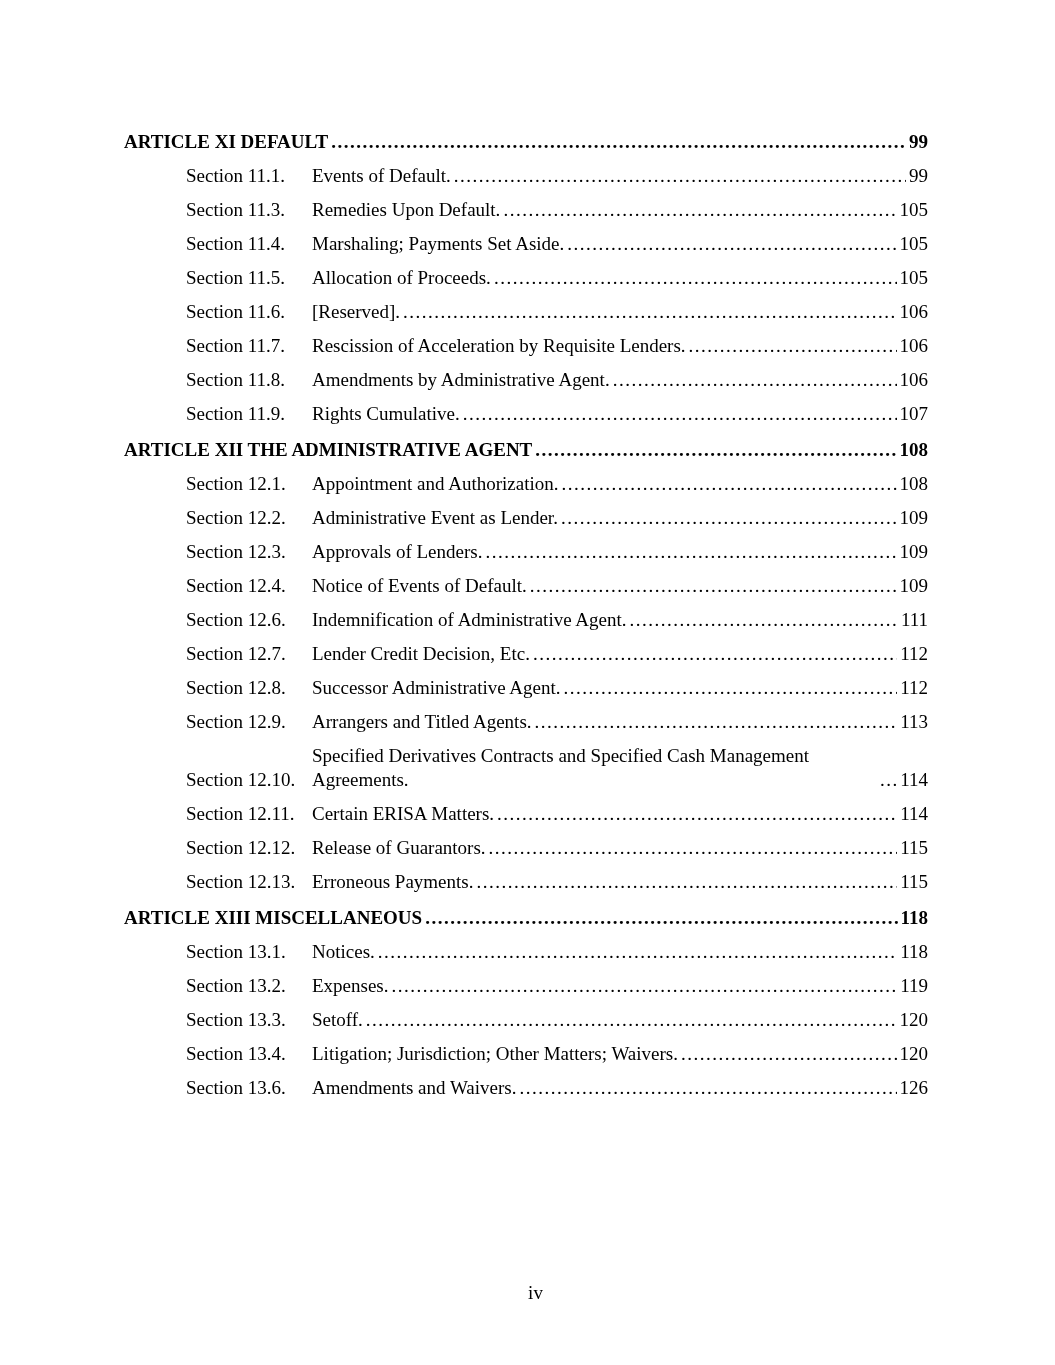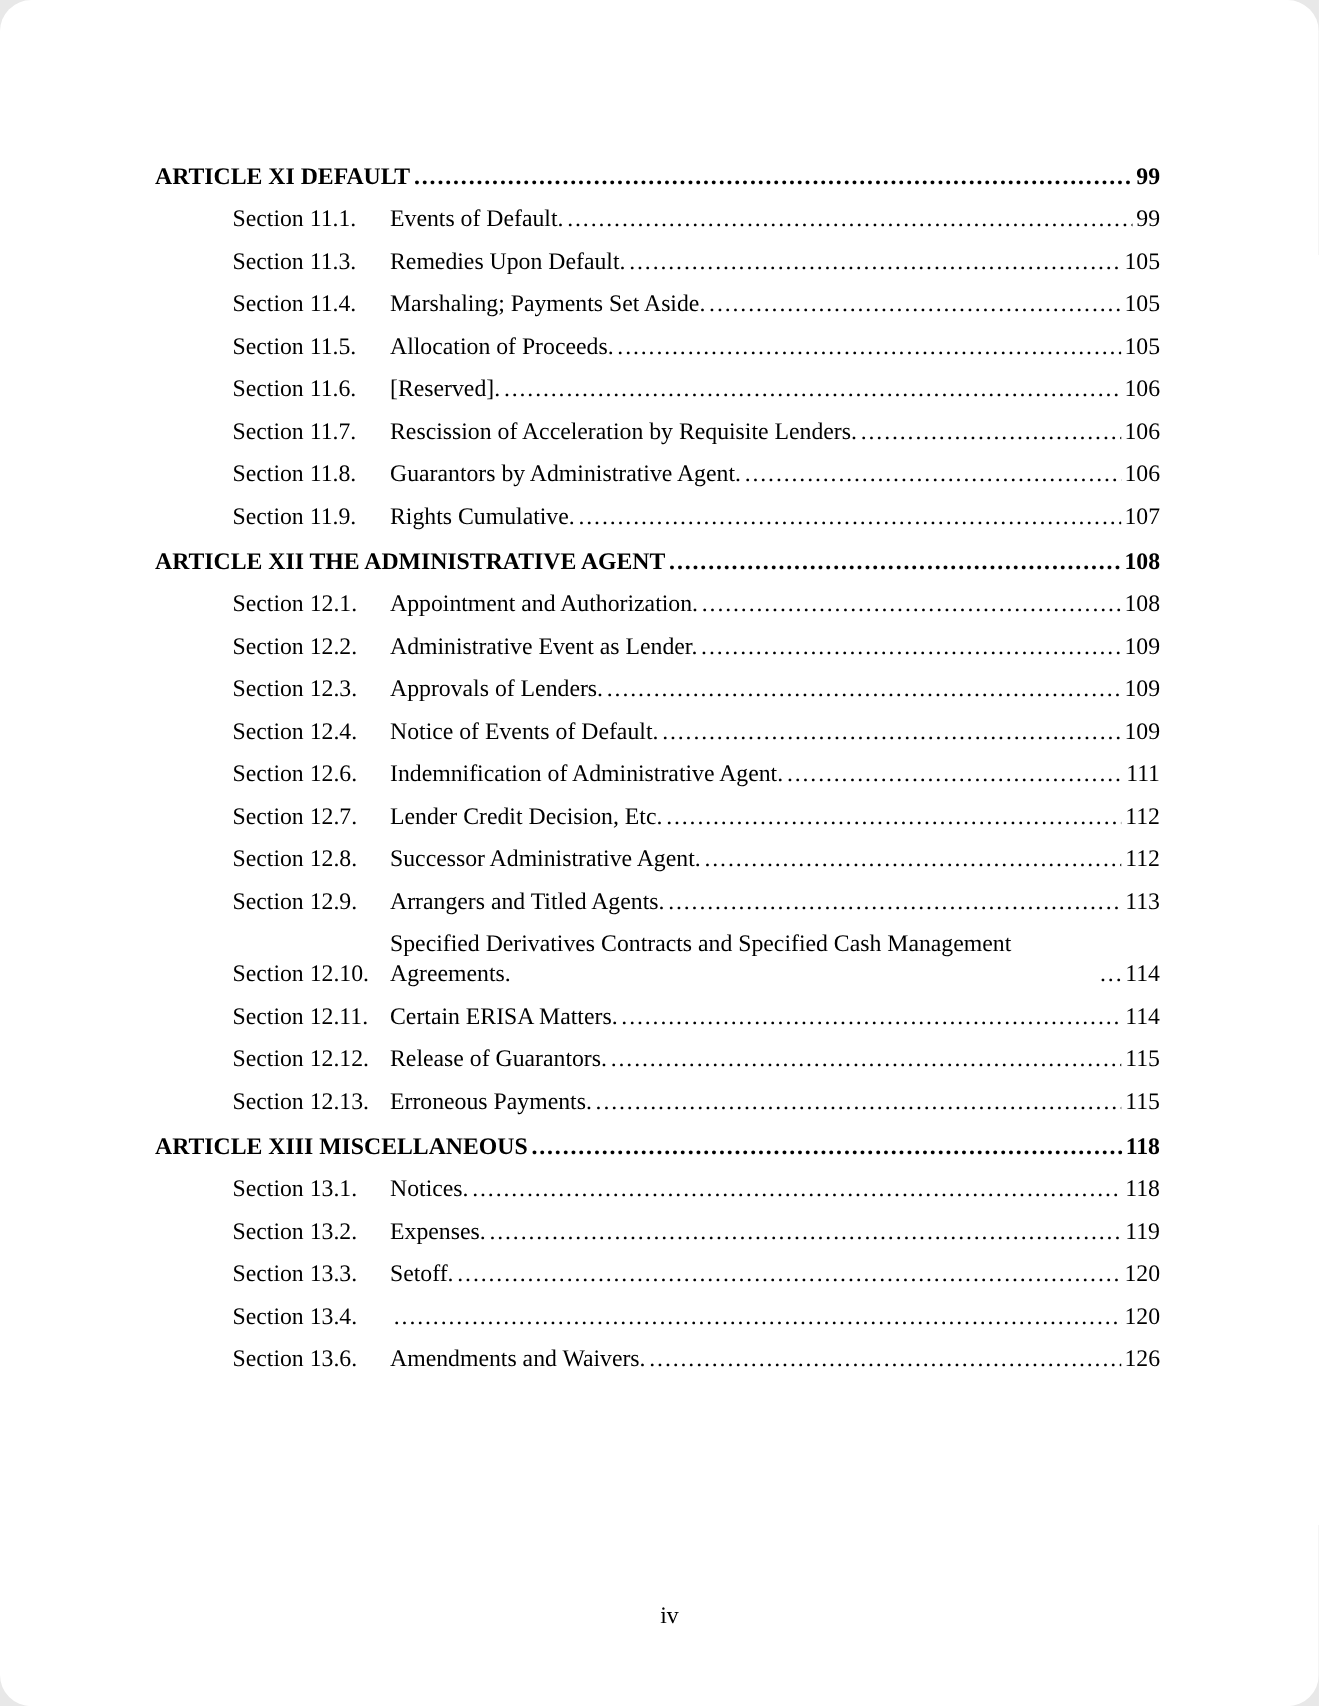--- a/index.html
+++ b/index.html
@@ -9,21 +9,20 @@
     height: 1365px;
     margin: 0 auto;
     background: #ffffff;
     color: #000000;
     font-family: "Liberation Serif", "DejaVu Serif", serif;
     font-size: 19px;
     line-height: 24px;
     box-sizing: border-box;
     padding: 118px 127px 0 124px;
     overflow: hidden;
-    border-radius: 25px;
   }
   .toc-row {
     display: flex;
     align-items: flex-end;
     margin-bottom: 10px;
   }
   .article-row {
     font-weight: bold;
     margin-top: 12px;
   }
@@ -107,21 +106,21 @@
       <span class="pagenum">106</span>
     </div>
     <div class="toc-row section-row">
       <span class="sec-label">Section 11.7.</span>
       <span class="sec-title">Rescission of Acceleration by Requisite Lenders.</span>
       <span class="leader"></span>
       <span class="pagenum">106</span>
     </div>
     <div class="toc-row section-row">
       <span class="sec-label">Section 11.8.</span>
-      <span class="sec-title">Guarantors by Administrative Agent.</span>
+      <span class="sec-title">Amendments by Administrative Agent.</span>
       <span class="leader"></span>
       <span class="pagenum">106</span>
     </div>
     <div class="toc-row section-row">
       <span class="sec-label">Section 11.9.</span>
       <span class="sec-title">Rights Cumulative.</span>
       <span class="leader"></span>
       <span class="pagenum">107</span>
     </div>
 
@@ -221,20 +220,21 @@
       <span class="pagenum">119</span>
     </div>
     <div class="toc-row section-row">
       <span class="sec-label">Section 13.3.</span>
       <span class="sec-title">Setoff.</span>
       <span class="leader"></span>
       <span class="pagenum">120</span>
     </div>
     <div class="toc-row section-row">
       <span class="sec-label">Section 13.4.</span>
+      <span class="sec-title">Litigation; Jurisdiction; Other Matters; Waivers.</span>
       <span class="leader"></span>
       <span class="pagenum">120</span>
     </div>
     <div class="toc-row section-row">
       <span class="sec-label">Section 13.6.</span>
       <span class="sec-title">Amendments and Waivers.</span>
       <span class="leader"></span>
       <span class="pagenum">126</span>
     </div>
 

